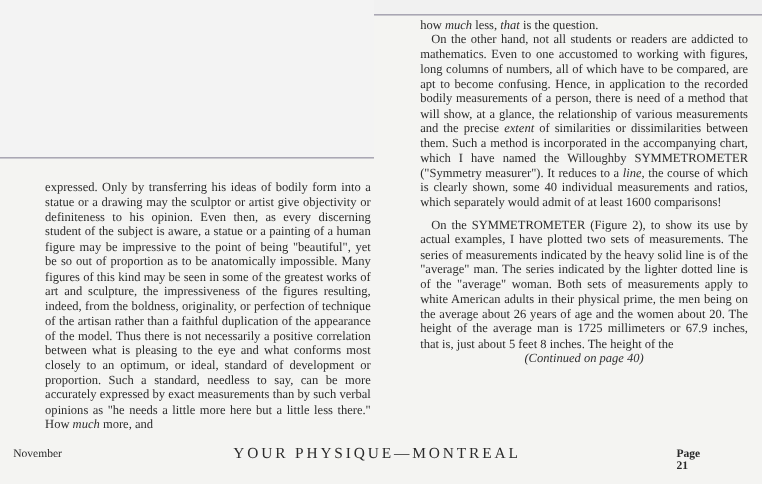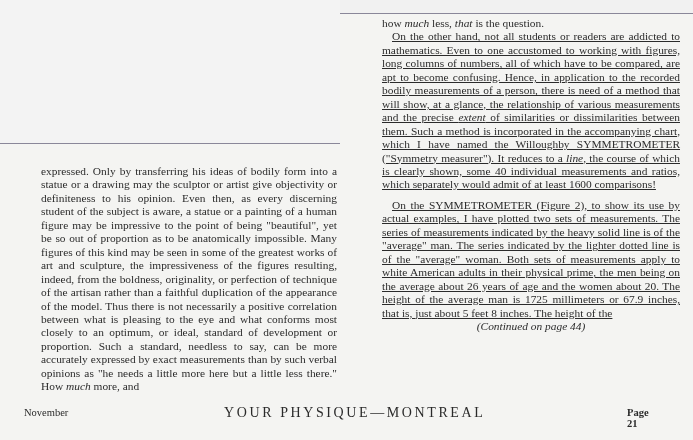--- a/index.html
+++ b/index.html
@@ -23,30 +23,30 @@
     background: #8a8799;
   }
   .col {
     position: absolute;
     font-size: 11.4px;
     line-height: 13.45px;
     text-align: justify;
     color: #2b2b2b;
   }
   .col p { margin: 0; padding-left: 30px; }
-  .col p.indent { text-indent: 10px; text-decoration: underline; }
+  .col p.indent { text-indent: 10px; }
   .col-left { left: 11px; top: 165px; width: 326px; }
   .col-right { left: 352px; top: 17px; width: 328px; }
   .col-right p.gap { margin-top: 7px; }
   em { font-style: italic; }
   .continued {
     text-align: center; font-style: italic; margin-top: 0;
   }
   .footer {
-    position: absolute; top: 407px; left: 12px; width: 624px; height: 18px;
+    position: absolute; top: 407px; left: 0; width: 624px; height: 18px;
     font-size: 10.5px;
   }
   .footer .month { position: absolute; left: 12px; top: 0; }
   .footer .mag {
     position: absolute; left: 212px; top: -2px;
     font-size: 14px; letter-spacing: 2.6px;
   }
   .footer .page { position: absolute; left: 615px; top: 0; font-weight: bold; }
 </style>
 </head>
@@ -57,20 +57,20 @@
 <div class="page-right-edge"></div>
 
 <div class="col col-left">
   <p><span>expressed. Only by transferring his ideas of bodily form into a statue or a drawing may the sculptor or artist give objectivity or definiteness to his opinion. Even then, as every discerning student of the subject is aware, a statue or a painting of a human figure may be impressive to the point of being "beautiful", yet be so out of proportion as to be anatomically impossible. Many figures of this kind may be seen in some of the greatest works of art and sculpture, the impressiveness of the figures resulting, indeed, from the boldness, originality, or perfection of technique of the artisan rather than a faithful duplication of the appearance of the model. Thus there is not necessarily a positive correlation between what is pleasing to the eye and what conforms most closely to an optimum, or ideal, standard of development or proportion. Such a standard, needless to say, can be more accurately expressed by exact measurements than by such verbal opinions as "he needs a little more here but a little less there." How </span><em>much</em><span> more, and</span></p>
 </div>
 
 <div class="col col-right">
   <p><span>how </span><em>much</em><span> less, </span><em>that</em><span> is the question.</span></p>
   <p class="indent"><span>On the other hand, not all students or readers are addicted to mathematics. Even to one accustomed to working with figures, long columns of numbers, all of which have to be compared, are apt to become confusing. Hence, in application to the recorded bodily measurements of a person, there is need of a method that will show, at a glance, the relationship of various measurements and the precise </span><em>extent</em><span> of similarities or dissimilarities between them. Such a method is incorporated in the accompanying chart, which I have named the Willoughby SYMMETROMETER ("Symmetry measurer"). It reduces to a </span><em>line</em><span>, the course of which is clearly shown, some 40 individual measurements and ratios, which separately would admit of at least 1600 comparisons!</span></p>
   <p class="indent gap">On the SYMMETROMETER (Figure 2), to show its use by actual examples, I have plotted two sets of measurements. The series of measurements indicated by the heavy solid line is of the "average" man. The series indicated by the lighter dotted line is of the "average" woman. Both sets of measurements apply to white American adults in their physical prime, the men being on the average about 26 years of age and the women about 20. The height of the average man is 1725 millimeters or 67.9 inches, that is, just about 5 feet 8 inches. The height of the</p>
-  <p class="continued">(Continued on page 44)</p>
+  <p class="continued">(Continued on page 40)</p>
 </div>
 
 <div class="footer">
   <span class="month">November</span>
   <span class="mag">YOUR PHYSIQUE—MONTREAL</span>
   <span class="page">Page 21</span>
 </div>
 
 </body></html>

